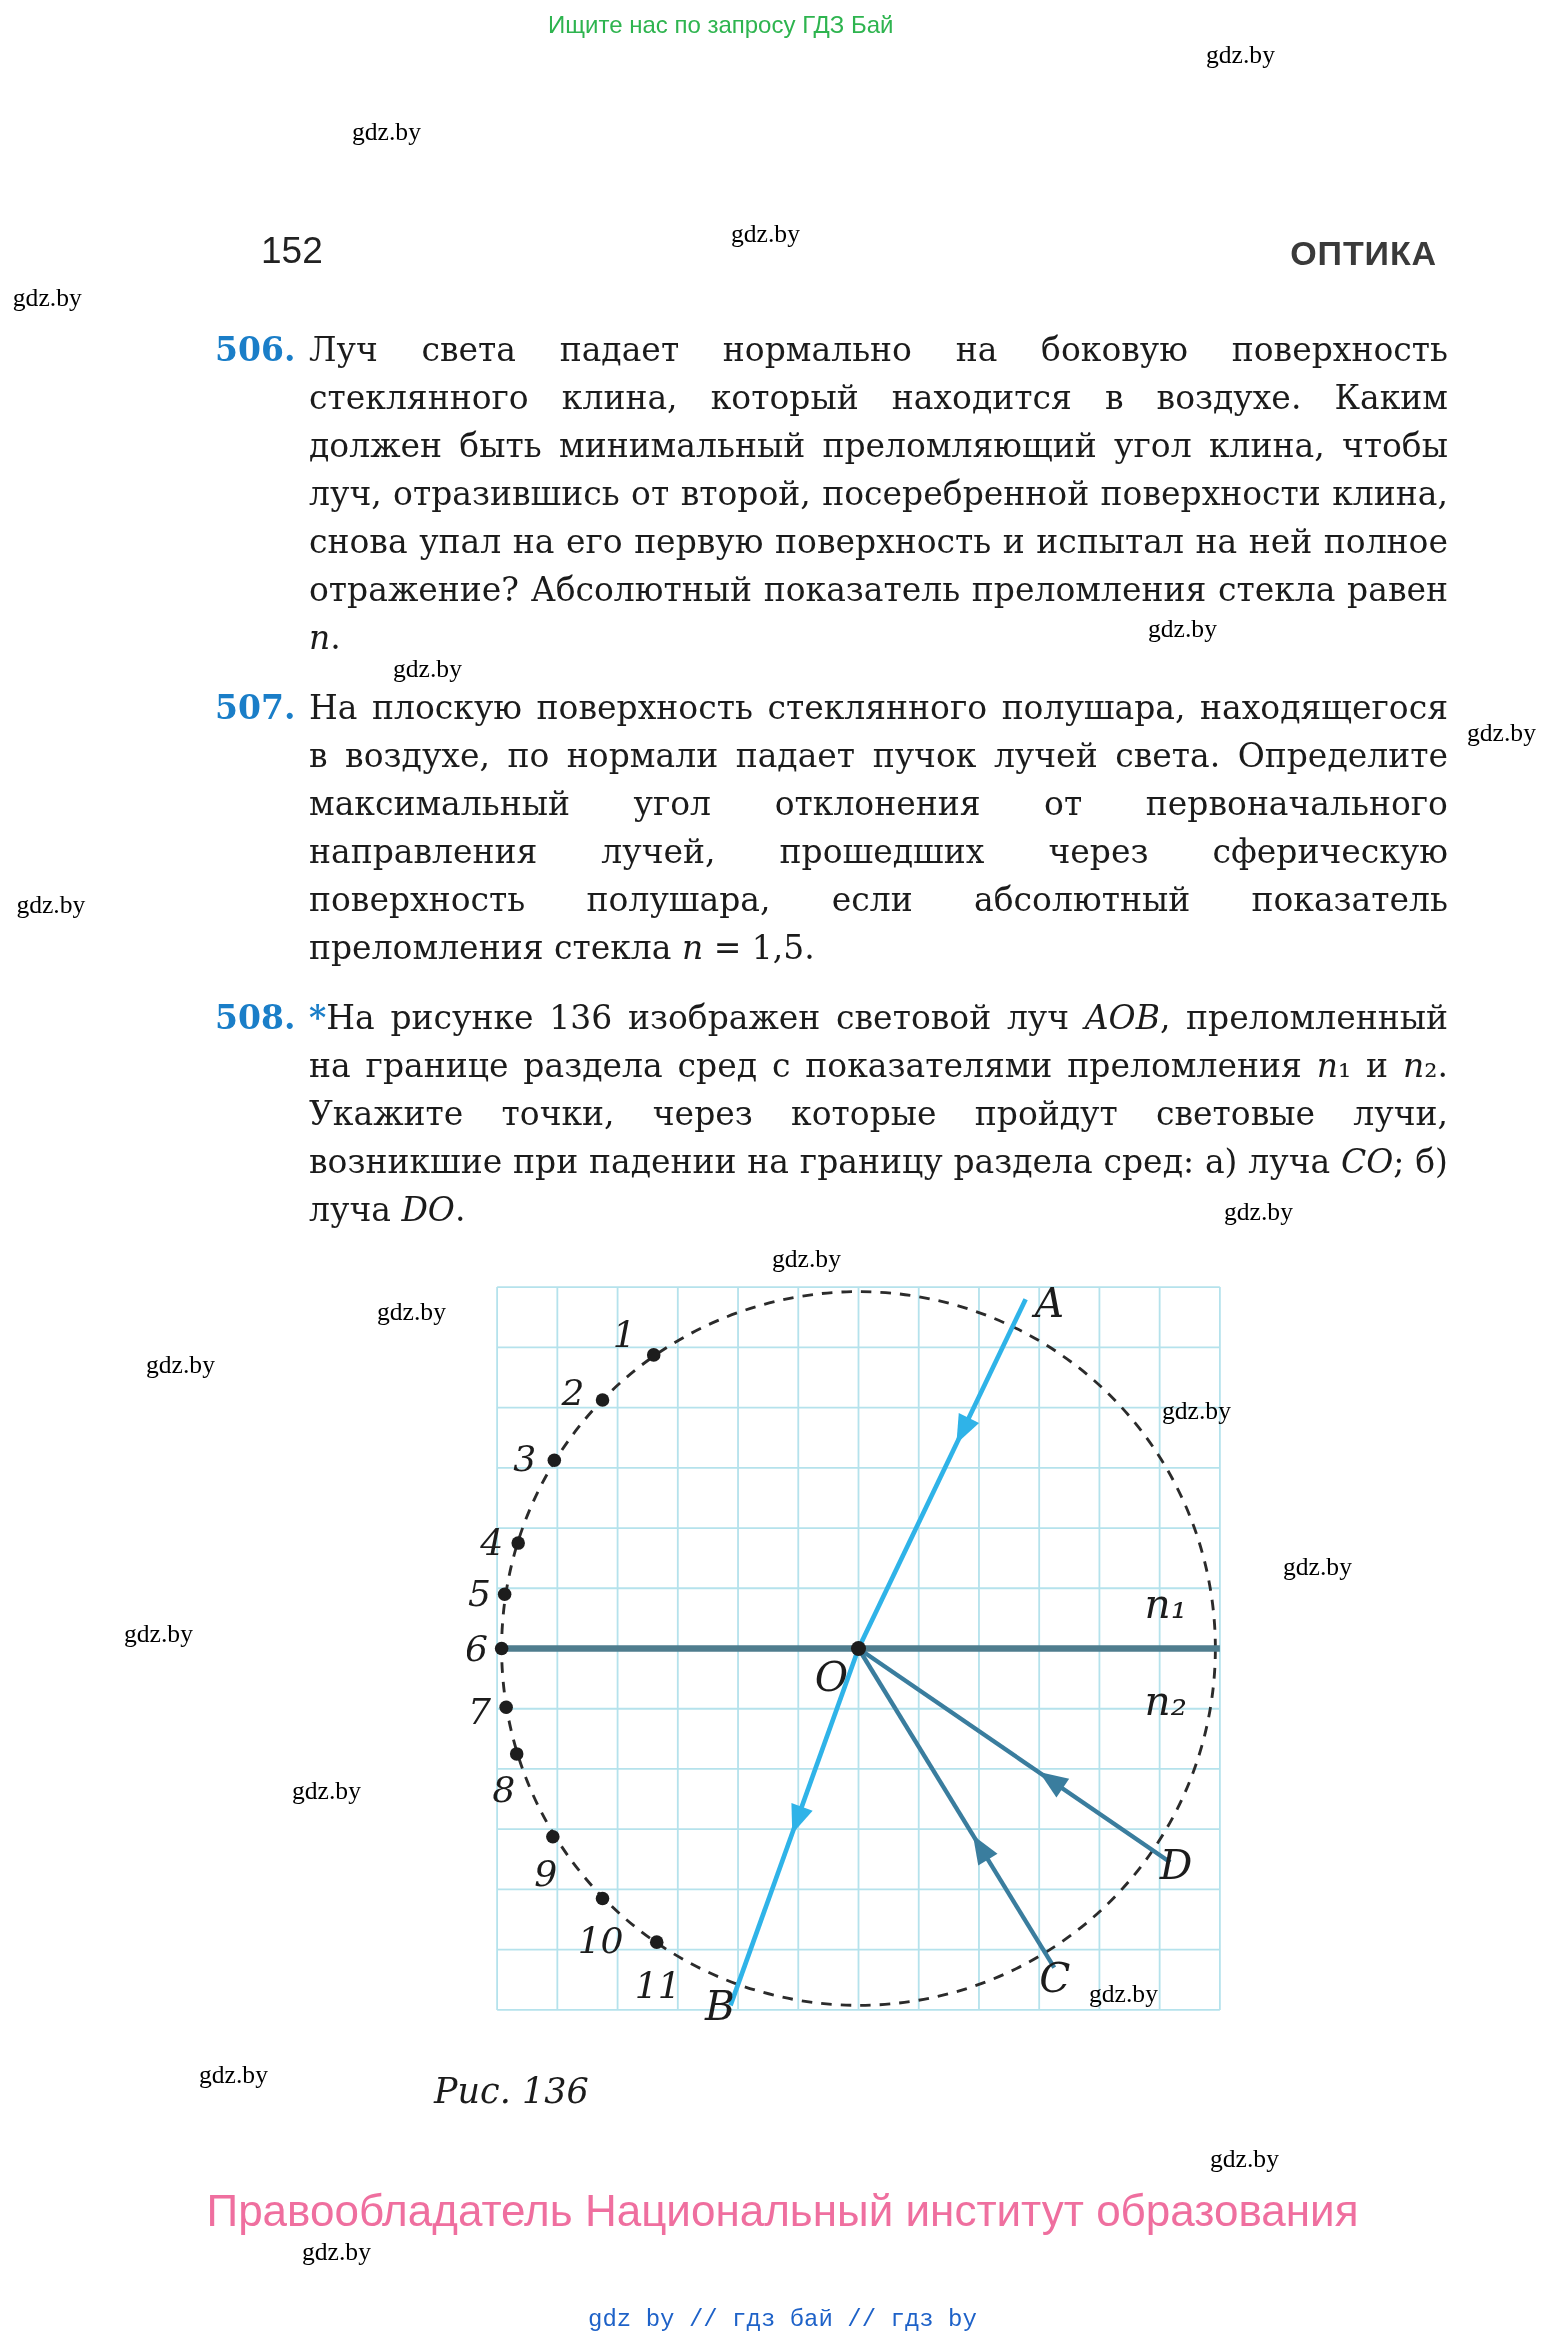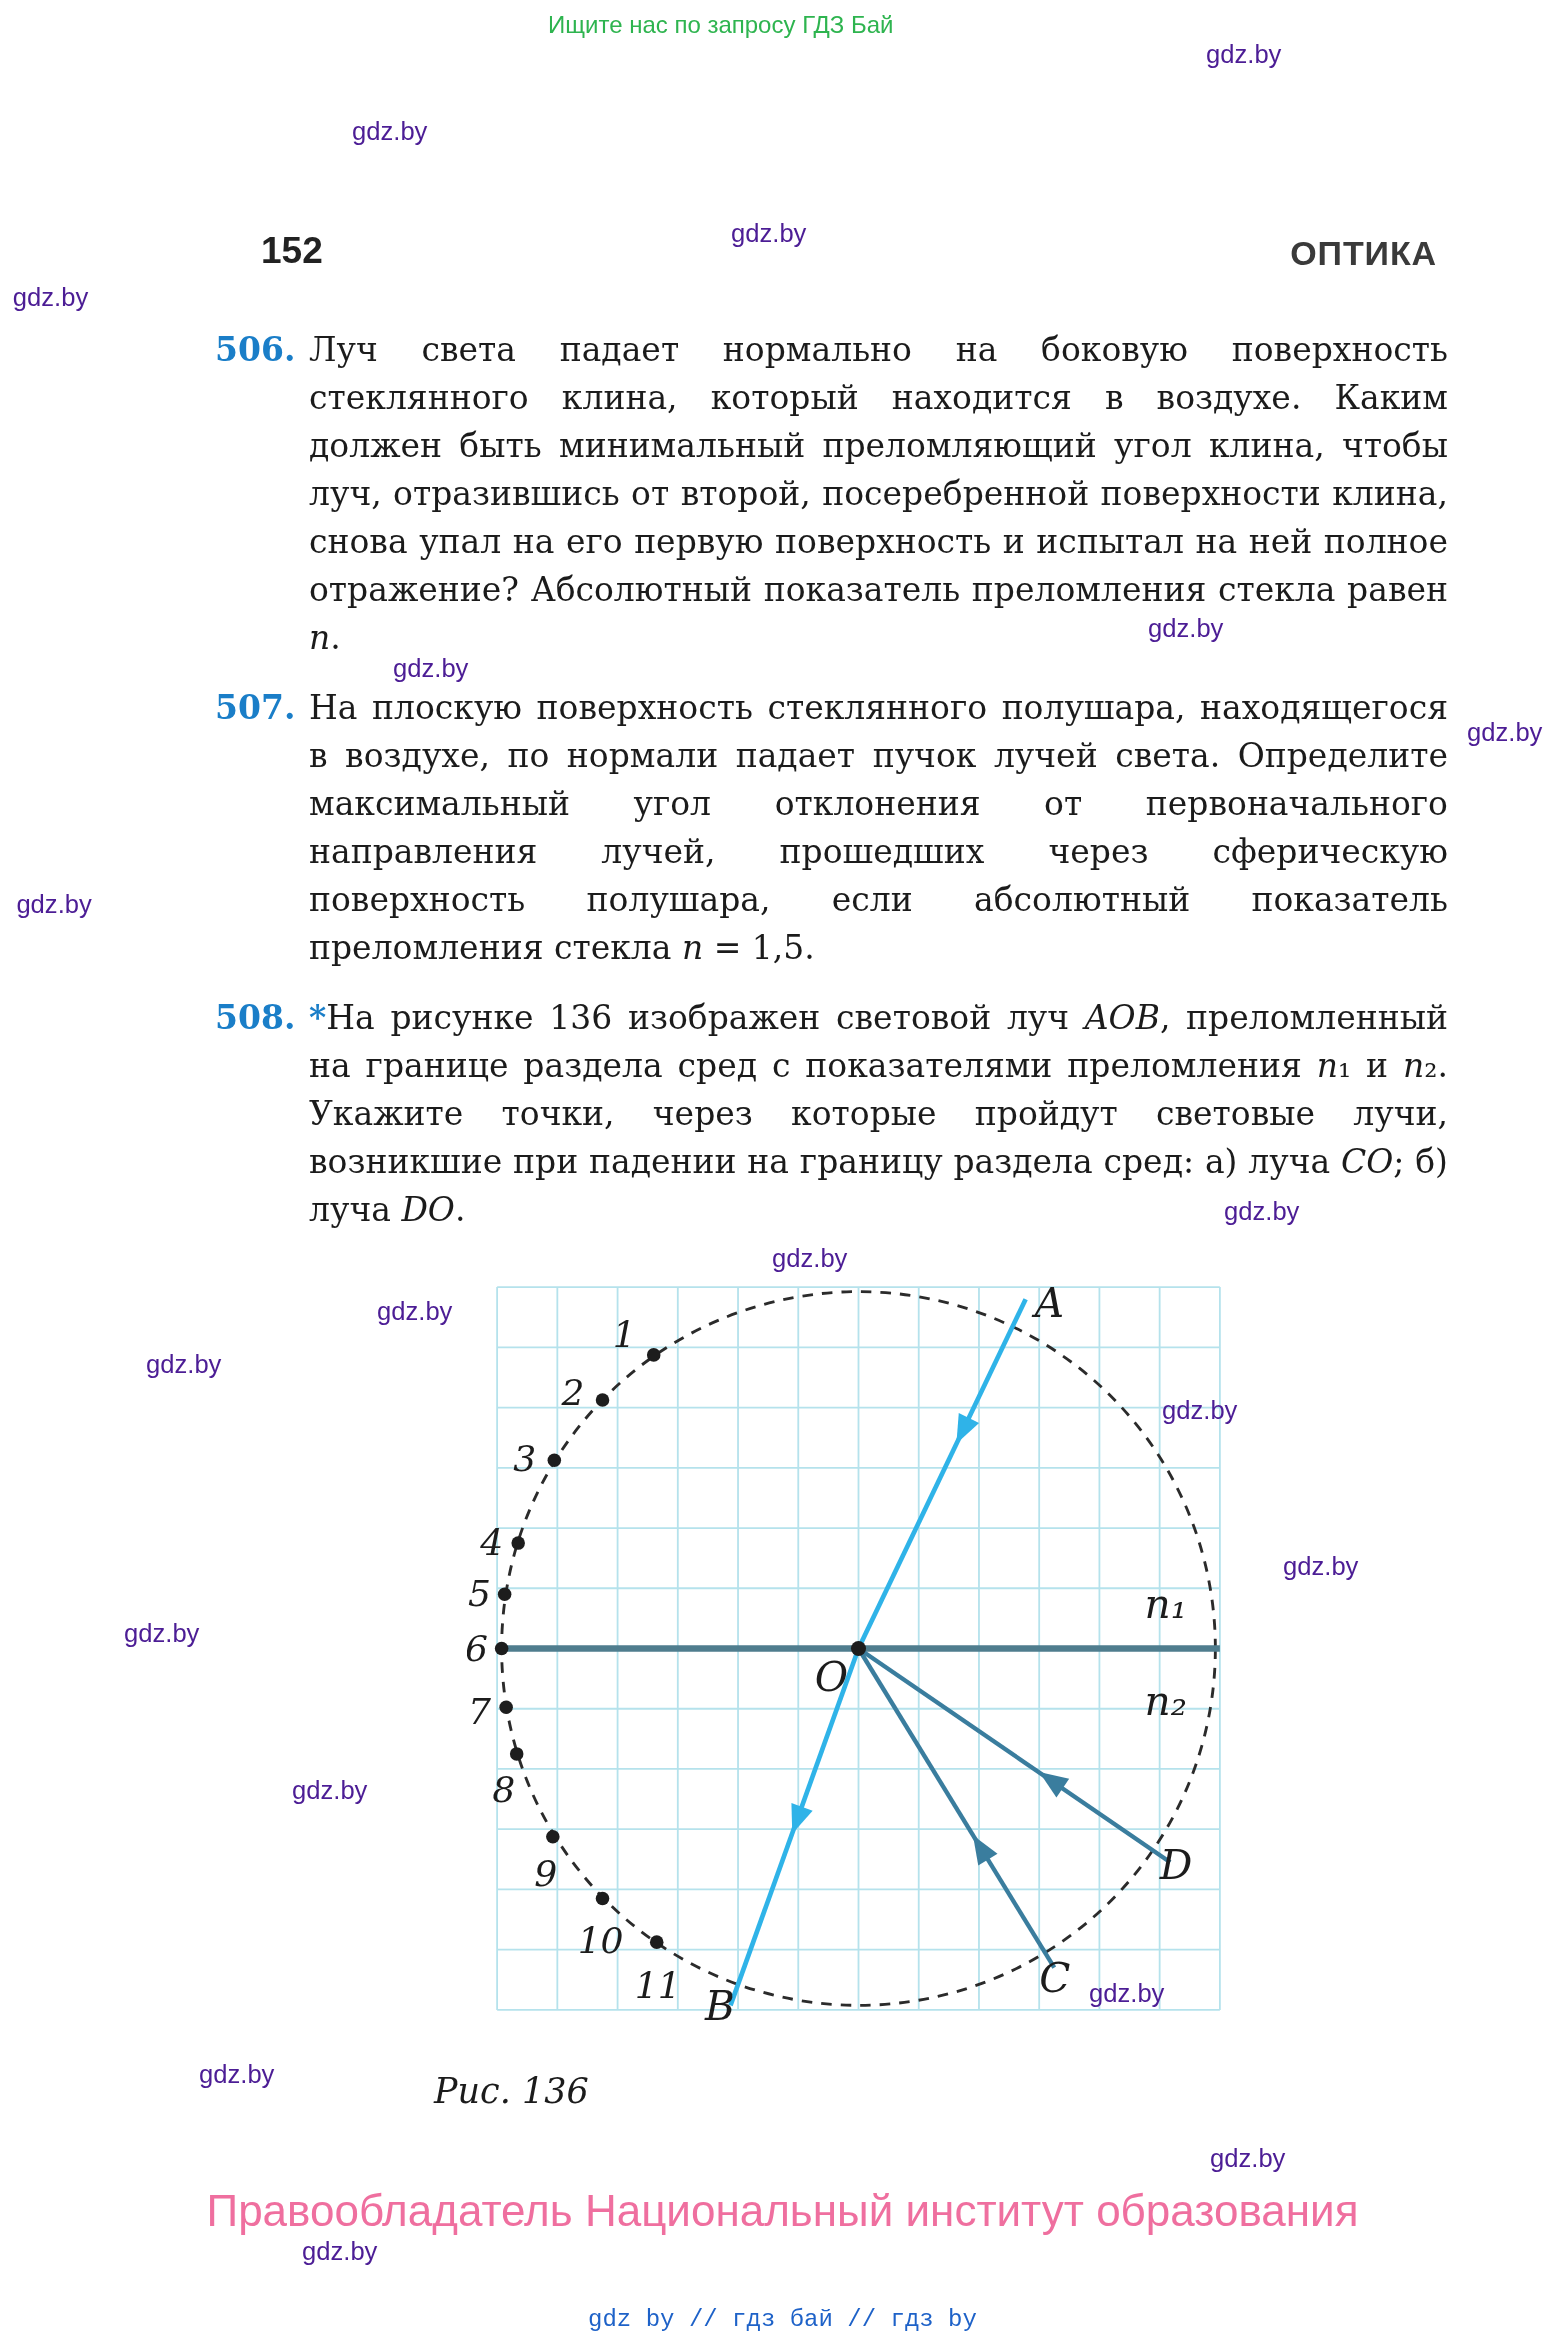--- a/index.html
+++ b/index.html
@@ -2,30 +2,30 @@
 <html lang="ru" style="font-size:14.6px"><head>
 <meta charset="utf-8">
 <style>
   * { margin:0; padding:0; box-sizing:border-box; }
   body { background:#ffffff; }
   .page {
     position:relative; width:1565px; height:2342px; background:#ffffff;
     overflow:hidden; font-family:"DejaVu Serif", serif; color:#1b1b1b;padding-left:35px;
   }
   .wm {
-    position:absolute; font-family:Liberation Sans, sans-serif;
-    font-size:25.6px; color:#4c1d95; white-space:nowrap; z-index:6;
+    position:absolute; font-family:Liberation Serif, serif;
+    font-size:25.6px; color:#000000; white-space:nowrap; z-index:6;
   }
   .banner-green {
     position:absolute; top:11px; left:548px; z-index:6;
     font-family:"Liberation Sans", sans-serif; font-size:24px; color:#2eb44f;
   }
   .page-number {
     position:absolute; top:230px; left:261px;
-    font-family:"Liberation Sans", sans-serif; font-size:37px; font-weight:bold; color:#222;
+    font-family:"Liberation Sans", sans-serif; font-size:37px; font-weight:normal; color:#222;
   }
   .section-title {
     position:absolute; top:234px; right:128px;
     font-family:"Liberation Sans", sans-serif; font-size:34px; color:#3a3a3a; letter-spacing:0.9px;font-weight:bold;
   }
   .problems { position:absolute; left:309px; top:313px; width:1139px; z-index:2; }
   .problem {
     position:relative; margin-bottom:22px; text-align:justify;
     font-size:33px; line-height:48px;margin-top:13px;
   }

